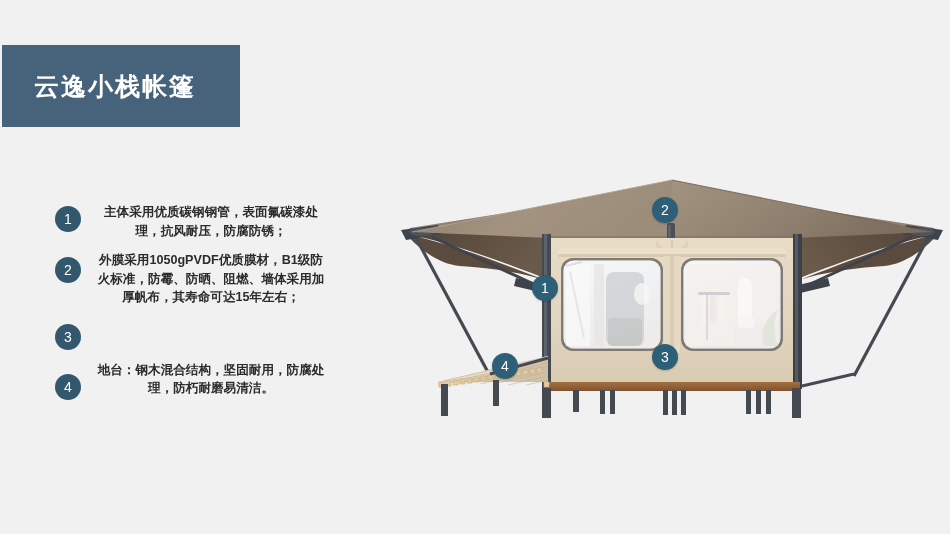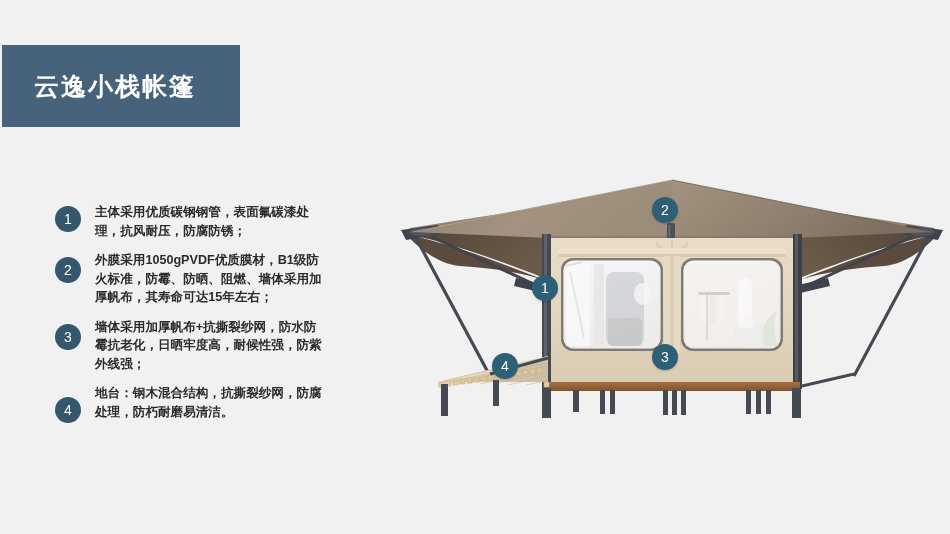--- a/index.html
+++ b/index.html
@@ -71,20 +71,21 @@
     margin-top: 3px;
     font-family: "Liberation Sans", sans-serif;
   }
   .feature-text {
     font-size: 12.6px;
     line-height: 18.5px;
     color: #2b2b2b;
     font-weight: bold;
     letter-spacing: 0px;
     width: 232px;
+    text-align: center;
   }
   .feature-item.fi-2 .feature-badge,
   .feature-item.fi-3 .feature-badge { margin-top: 6px; }
   .feature-item.fi-4 .feature-badge { margin-top: 13px; }
 
   
   .tent-figure {
     position: absolute;
     left: 398px;
     top: 168px;
@@ -128,26 +129,25 @@
       <div class="feature-text">主体采用优质碳钢钢管，表面氟碳漆处理，抗风耐压，防腐防锈；</div>
     </div>
 
     <div class="feature-item fi-2">
       <div class="feature-badge">2</div>
       <div class="feature-text">外膜采用1050gPVDF优质膜材，B1级防火标准，防霉、防晒、阻燃、墙体采用加厚帆布，其寿命可达15年左右；</div>
     </div>
 
     <div class="feature-item fi-3">
       <div class="feature-badge">3</div>
-      <div class="feature-text">墙体采用加厚帆布+抗撕裂纱网，防水防霉抗老化，日晒牢度高，耐候性强，防紫外线强；</div>
     </div>
 
     <div class="feature-item fi-4">
       <div class="feature-badge">4</div>
-      <div class="feature-text">地台：钢木混合结构，抗撕裂纱网，防腐处理，防朽耐磨易清洁。</div>
+      <div class="feature-text">地台：钢木混合结构，坚固耐用，防腐处理，防朽耐磨易清洁。</div>
     </div>
 
   </div>
 
   <div class="tent-figure">
     <svg width="548" height="275" viewBox="0 0 548 275" xmlns="http://www.w3.org/2000/svg">
       <defs>
         <linearGradient id="roofL" x1="0" y1="0" x2="1" y2="0.3">
           <stop offset="0%" stop-color="#8d7e6e"></stop>
           <stop offset="55%" stop-color="#a2927f"></stop>

